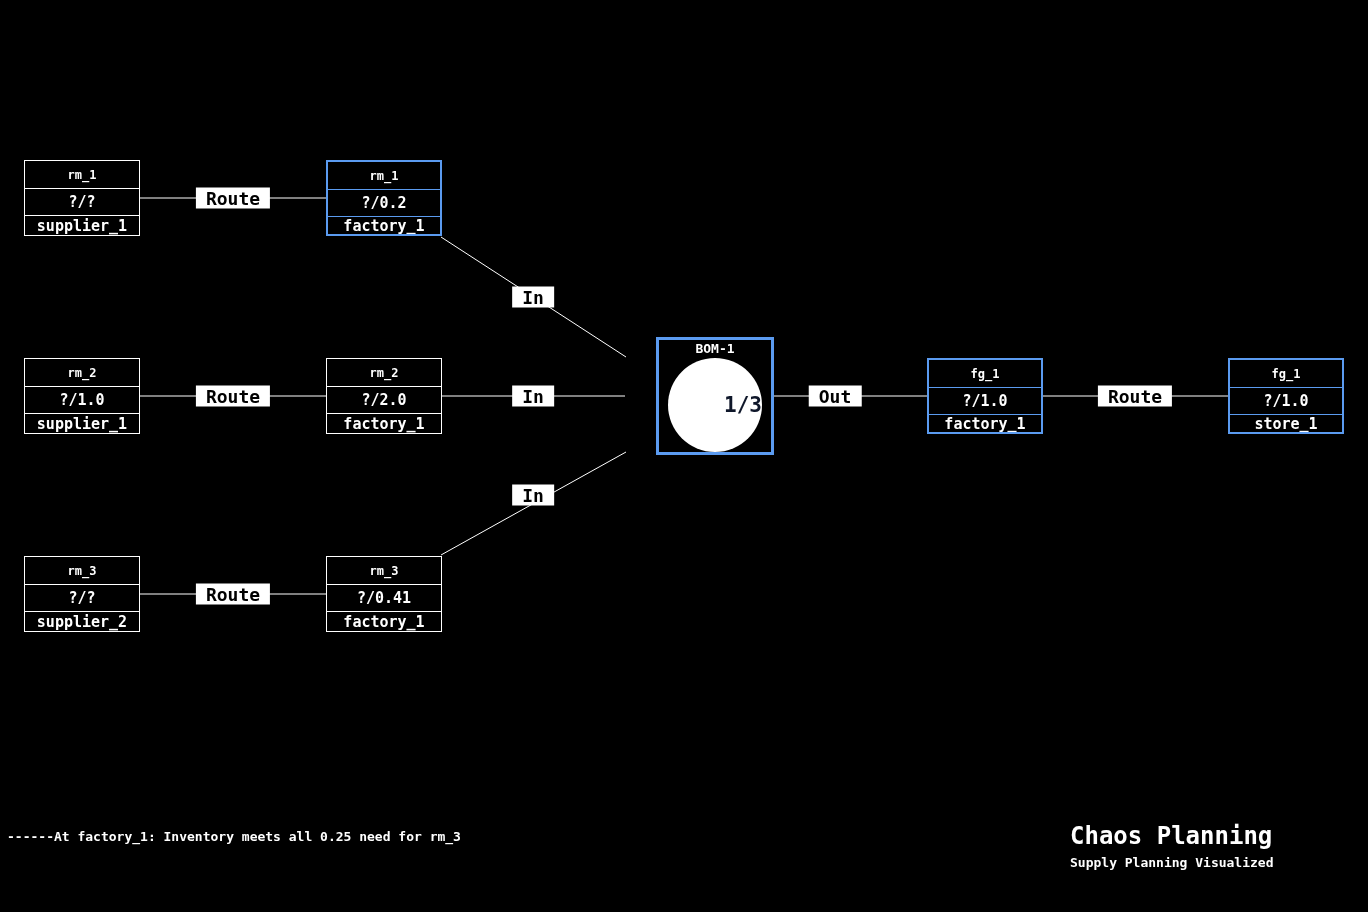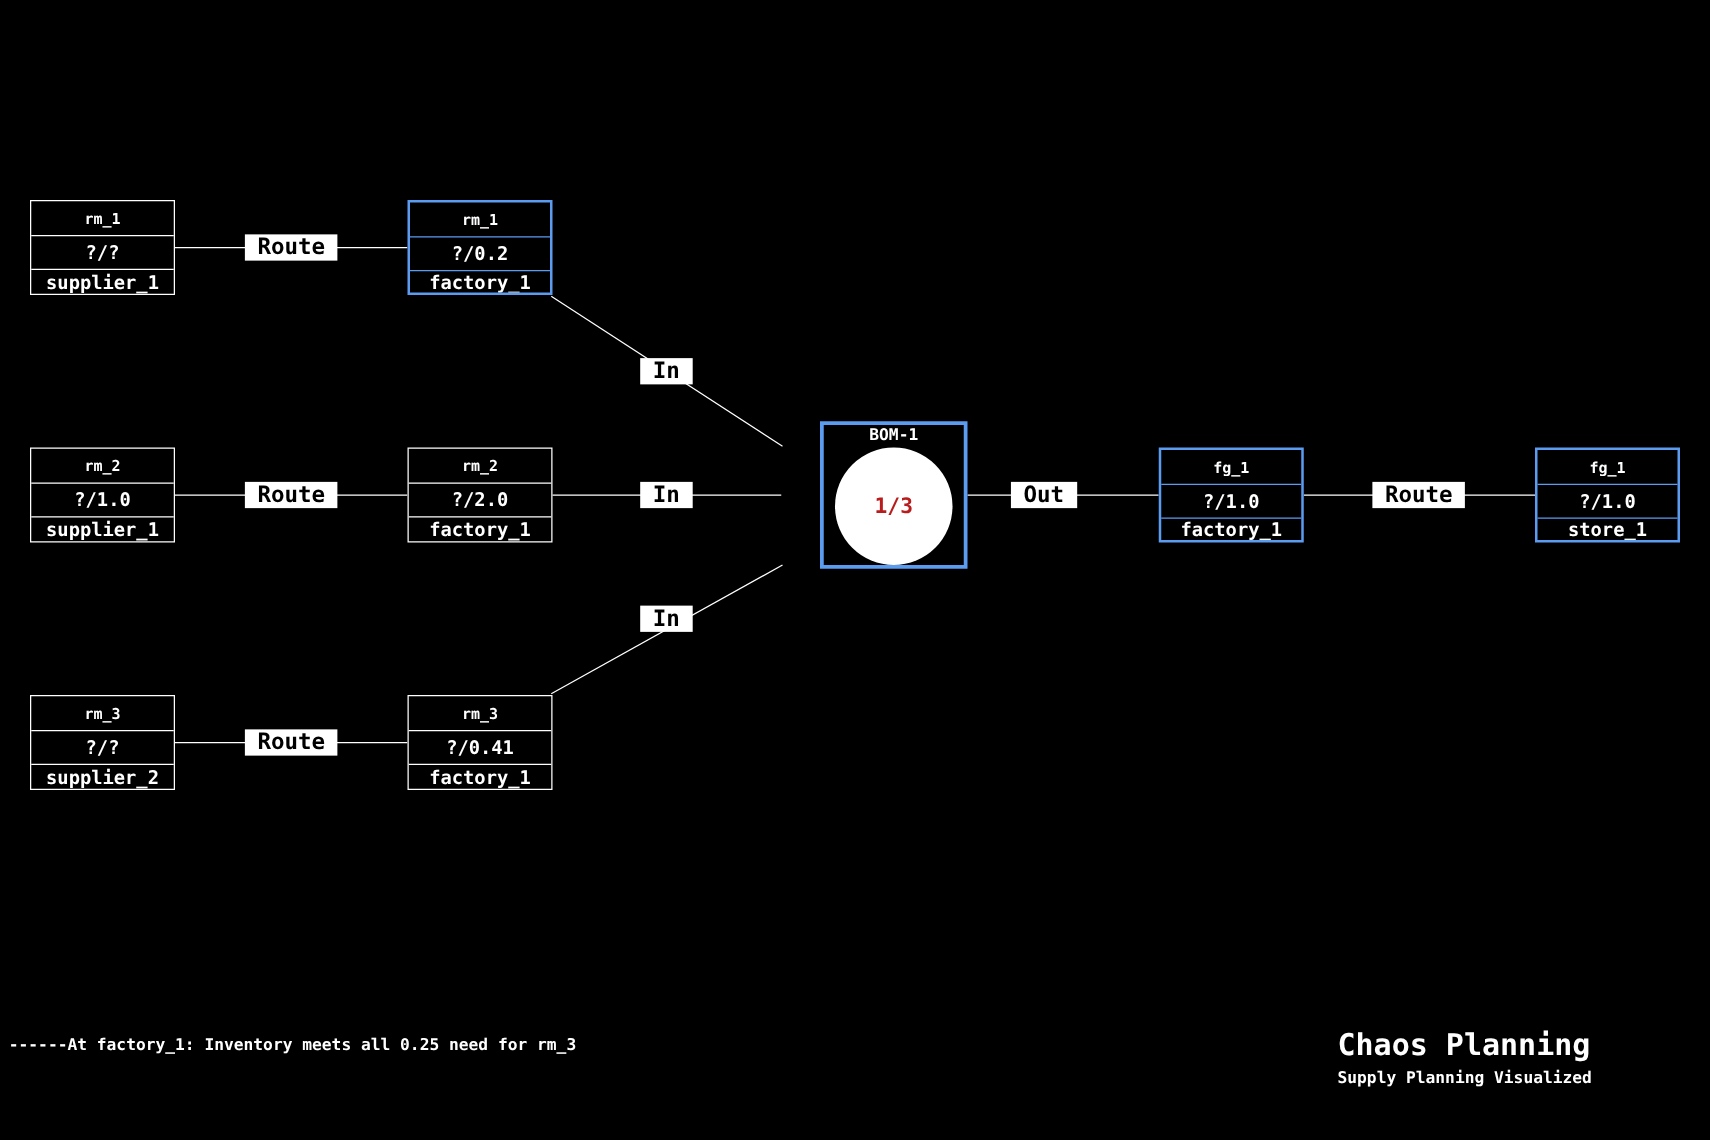--- a/index.html
+++ b/index.html
@@ -30,22 +30,22 @@
   .bom {
     position:absolute; left:644px; top:337px; width:118px; height:118px;
     box-sizing:border-box; border:3px solid var(--hl,#5b9bf0); background:#000;margin-left:12px;
   }
   .bom-title {
     color:#fff; text-align:center; font-weight:bold; font-size:13px;
     line-height:17px;
   }
   .bom-circle {
     width:94px; height:94px; border-radius:50%; background:#fff;
-    margin:1px auto 0 auto; display:flex; align-items:center; justify-content:center;
-    color:#b91c1c; font-weight:bold; font-size:17px;
+    margin:1px auto 0 auto; display:flex; align-items:center; justify-content:flex-end;
+    color:#0f172a; font-weight:bold; font-size:21px;
   }
 
   
   .elabel {
     position:absolute; transform:translate(-50%,-50%);
     background:#fff; color:#000; font-weight:bold; font-size:18px;
     line-height:21px; padding:0 10px; white-space:nowrap;
   }
 
   

